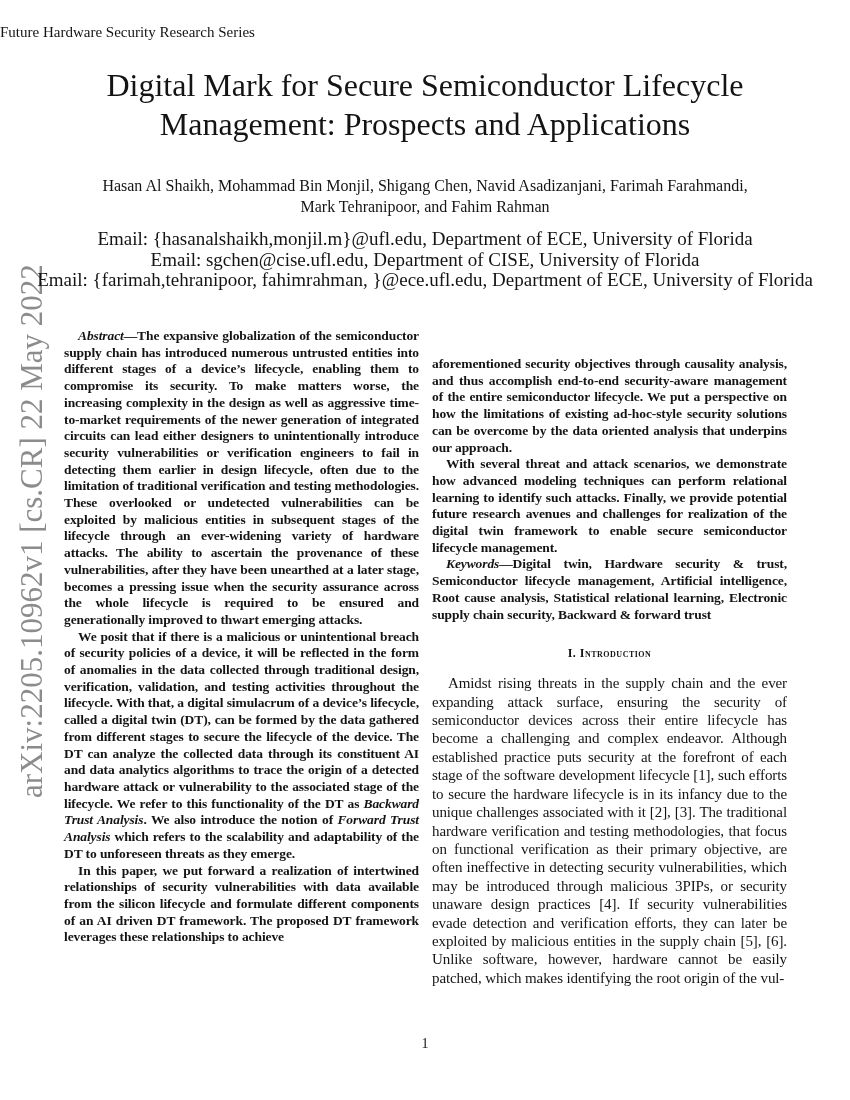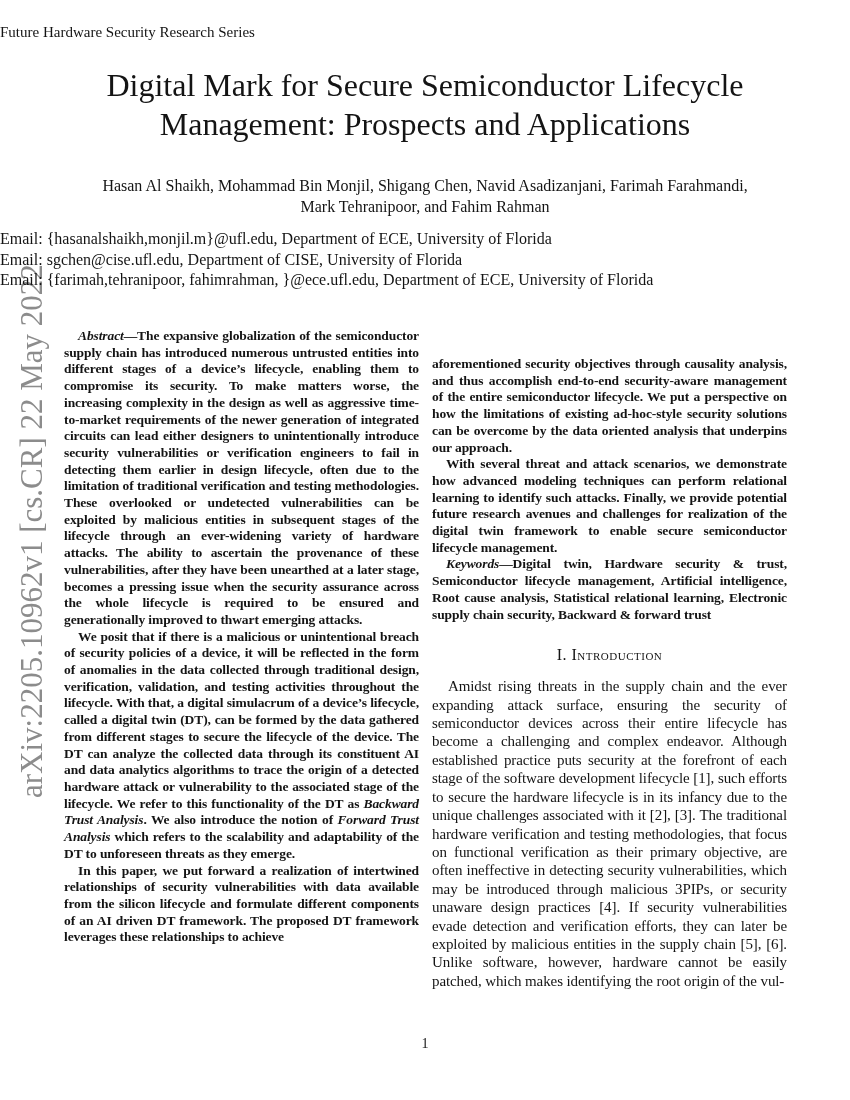--- a/index.html
+++ b/index.html
@@ -30,43 +30,44 @@
   .authors {
     position: absolute;
     top: 175px; left: 0; width: 100%;
     text-align: center;
     font-size: 16px;
     line-height: 21px;
   }
   .emails {
     position: absolute;
     top: 229px; left: 0; width: 100%;
-    font-size: 16px;
+    text-align: center;
+    font-size: 19px;
     line-height: 20.5px;
   }
   .col {
     position: absolute;
     top: 328px;
     width: 355px;
   }
   .col-left  { left: 64px; }
   .col-right { left: 432px; margin-top: 28px; }
   .abstract {
     font-weight: bold;
     font-size: 13.5px;
     line-height: 16.7px;
     text-align: justify;
     letter-spacing: -0.1px;
   }
   .abstract p { margin: 0; text-indent: 14px; }
   p.noindent { text-indent: 0 !important; }
   .ital { font-style: italic; }
   .sec-heading {
-    font-size: 16px;
-    font-weight: normal;
+    font-size: 12px;
+    font-weight: bold;
     font-variant: small-caps;
     text-align: center;
     letter-spacing: 0.5px;
     margin: 23px 0 13px 0;
   }
   .body-text {
     font-size: 15px;
     line-height: 18.4px;
     text-align: justify;
     letter-spacing: -0.1px;

